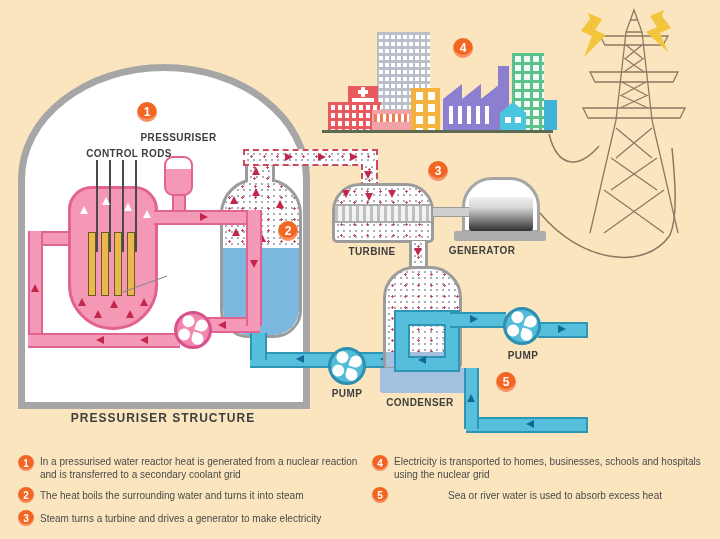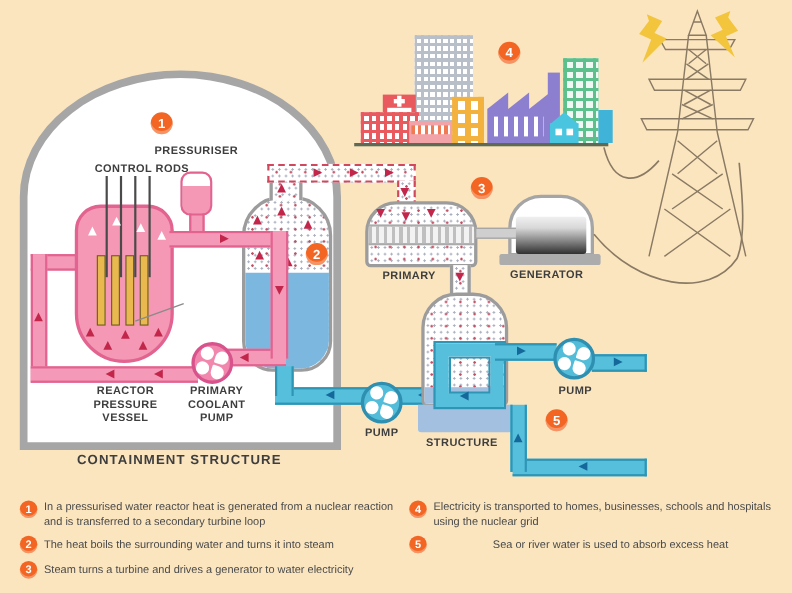--- a/index.html
+++ b/index.html
@@ -88,21 +88,21 @@
     background-image:repeating-linear-gradient(180deg,#5BC08C 0 3px,rgba(0,0,0,0) 3px 9px),
                      repeating-linear-gradient(90deg,rgba(0,0,0,0) 0 3px,rgba(255,255,255,.9) 3px 9px);}
   .tooth{position:absolute;width:0;height:0;border-left:19px solid transparent;border-bottom:15px solid #8D7FD0;}
 </style>
 </head>
 <body>
 
 <div class="canvas">
 
   <div class="containment"></div>
-  <div class="lbl" style="left:58px;top:411px;width:210px;font-size:12px;letter-spacing:1px;">CONTAINMENT STRUCTURE</div>
+  <div class="lbl" style="left:58px;top:411px;width:210px;font-size:12px;letter-spacing:1px;">PRESSURISER STRUCTURE</div>
 
   <div class="pipe pink pinkb-tb" style="left:28px;top:231px;width:50px;height:15px;"></div>
   <div class="pipe pink pinkb-lr" style="left:28px;top:231px;width:15px;height:117px;"></div>
   <div class="pipe pink pinkb-tb" style="left:28px;top:333px;width:152px;height:15px;"></div>
   <i class="tri t-up c-red" style="left:31px;top:284px;"></i>
   <i class="tri t-left c-red" style="left:96px;top:336px;"></i>
   <i class="tri t-left c-red" style="left:140px;top:336px;"></i>
 
   <div class="reactor"></div>
   <div class="fuel" style="left:88px;top:232px;"></div>
@@ -250,40 +250,38 @@
       <path d="M616,120 L590,233 M652,120 L678,233"></path>
       <path d="M616,128 L652,158 M652,128 L616,158 M611,158 L657,190 M657,158 L611,190 M604,190 L664,233 M664,190 L604,233"></path>
     </g>
 
     <polygon points="588,13 602,19 595,30 606,35 584,57 592,36 581,31 590,19" fill="#F2C53D"></polygon>
     <polygon points="664,10 650,16 657,27 646,32 668,52 660,33 671,28 662,16" fill="#F2C53D"></polygon>
   </svg>
 
   <div class="lbl" style="left:64px;top:148px;width:96px;margin-left:17px;">CONTROL RODS</div>
   <div class="lbl" style="left:136px;top:132px;width:85px;">PRESSURISER</div>
-  <div class="lbl" style="left:78px;top:350px;width:72px;">REACTOR PRESSURE VESSEL</div>
-  <div class="lbl" style="left:160px;top:350px;width:74px;">PRIMARY COOLANT PUMP</div>
-  <div class="lbl" style="left:337px;top:246px;width:70px;">PRIMARY</div>
-  <div class="lbl" style="left:456px;top:245px;width:82px;">GENERATOR</div>
-  <div class="lbl" style="left:378px;top:397px;width:84px;">STRUCTURE</div>
+  <div class="lbl" style="left:337px;top:246px;width:70px;">TURBINE</div>
+  <div class="lbl" style="left:441px;top:245px;width:82px;">GENERATOR</div>
+  <div class="lbl" style="left:378px;top:397px;width:84px;">CONDENSER</div>
   <div class="lbl" style="left:322px;top:388px;width:50px;">PUMP</div>
   <div class="lbl" style="left:498px;top:350px;width:50px;">PUMP</div>
 
   <div class="badge" style="left:137px;top:102px;">1</div>
   <div class="badge" style="left:278px;top:221px;">2</div>
   <div class="badge" style="left:428px;top:161px;">3</div>
   <div class="badge" style="left:453px;top:38px;">4</div>
   <div class="badge" style="left:496px;top:372px;">5</div>
 
   <div>
     <div class="legend-badge" style="left:18px;top:455px;">1</div>
-    <div class="legend-text" style="left:40px;top:455px;width:326px;">In a pressurised water reactor heat is generated from a nuclear reaction and is transferred to a secondary turbine loop</div>
+    <div class="legend-text" style="left:40px;top:455px;width:326px;">In a pressurised water reactor heat is generated from a nuclear reaction and is transferred to a secondary coolant grid</div>
     <div class="legend-badge" style="left:18px;top:487px;">2</div>
     <div class="legend-text" style="left:40px;top:489px;width:326px;">The heat boils the surrounding water and turns it into steam</div>
     <div class="legend-badge" style="left:18px;top:510px;">3</div>
-    <div class="legend-text" style="left:40px;top:512px;width:326px;">Steam turns a turbine and drives a generator to water electricity</div>
+    <div class="legend-text" style="left:40px;top:512px;width:326px;">Steam turns a turbine and drives a generator to make electricity</div>
     <div class="legend-badge" style="left:372px;top:455px;">4</div>
     <div class="legend-text" style="left:394px;top:455px;width:322px;">Electricity is transported to homes, businesses, schools and hospitals using the nuclear grid</div>
     <div class="legend-badge" style="left:372px;top:487px;">5</div>
     <div class="legend-text" style="left:394px;top:489px;width:322px;text-align:center;">Sea or river water is used to absorb excess heat</div>
   </div>
 
 </div>
 
 </body></html>

